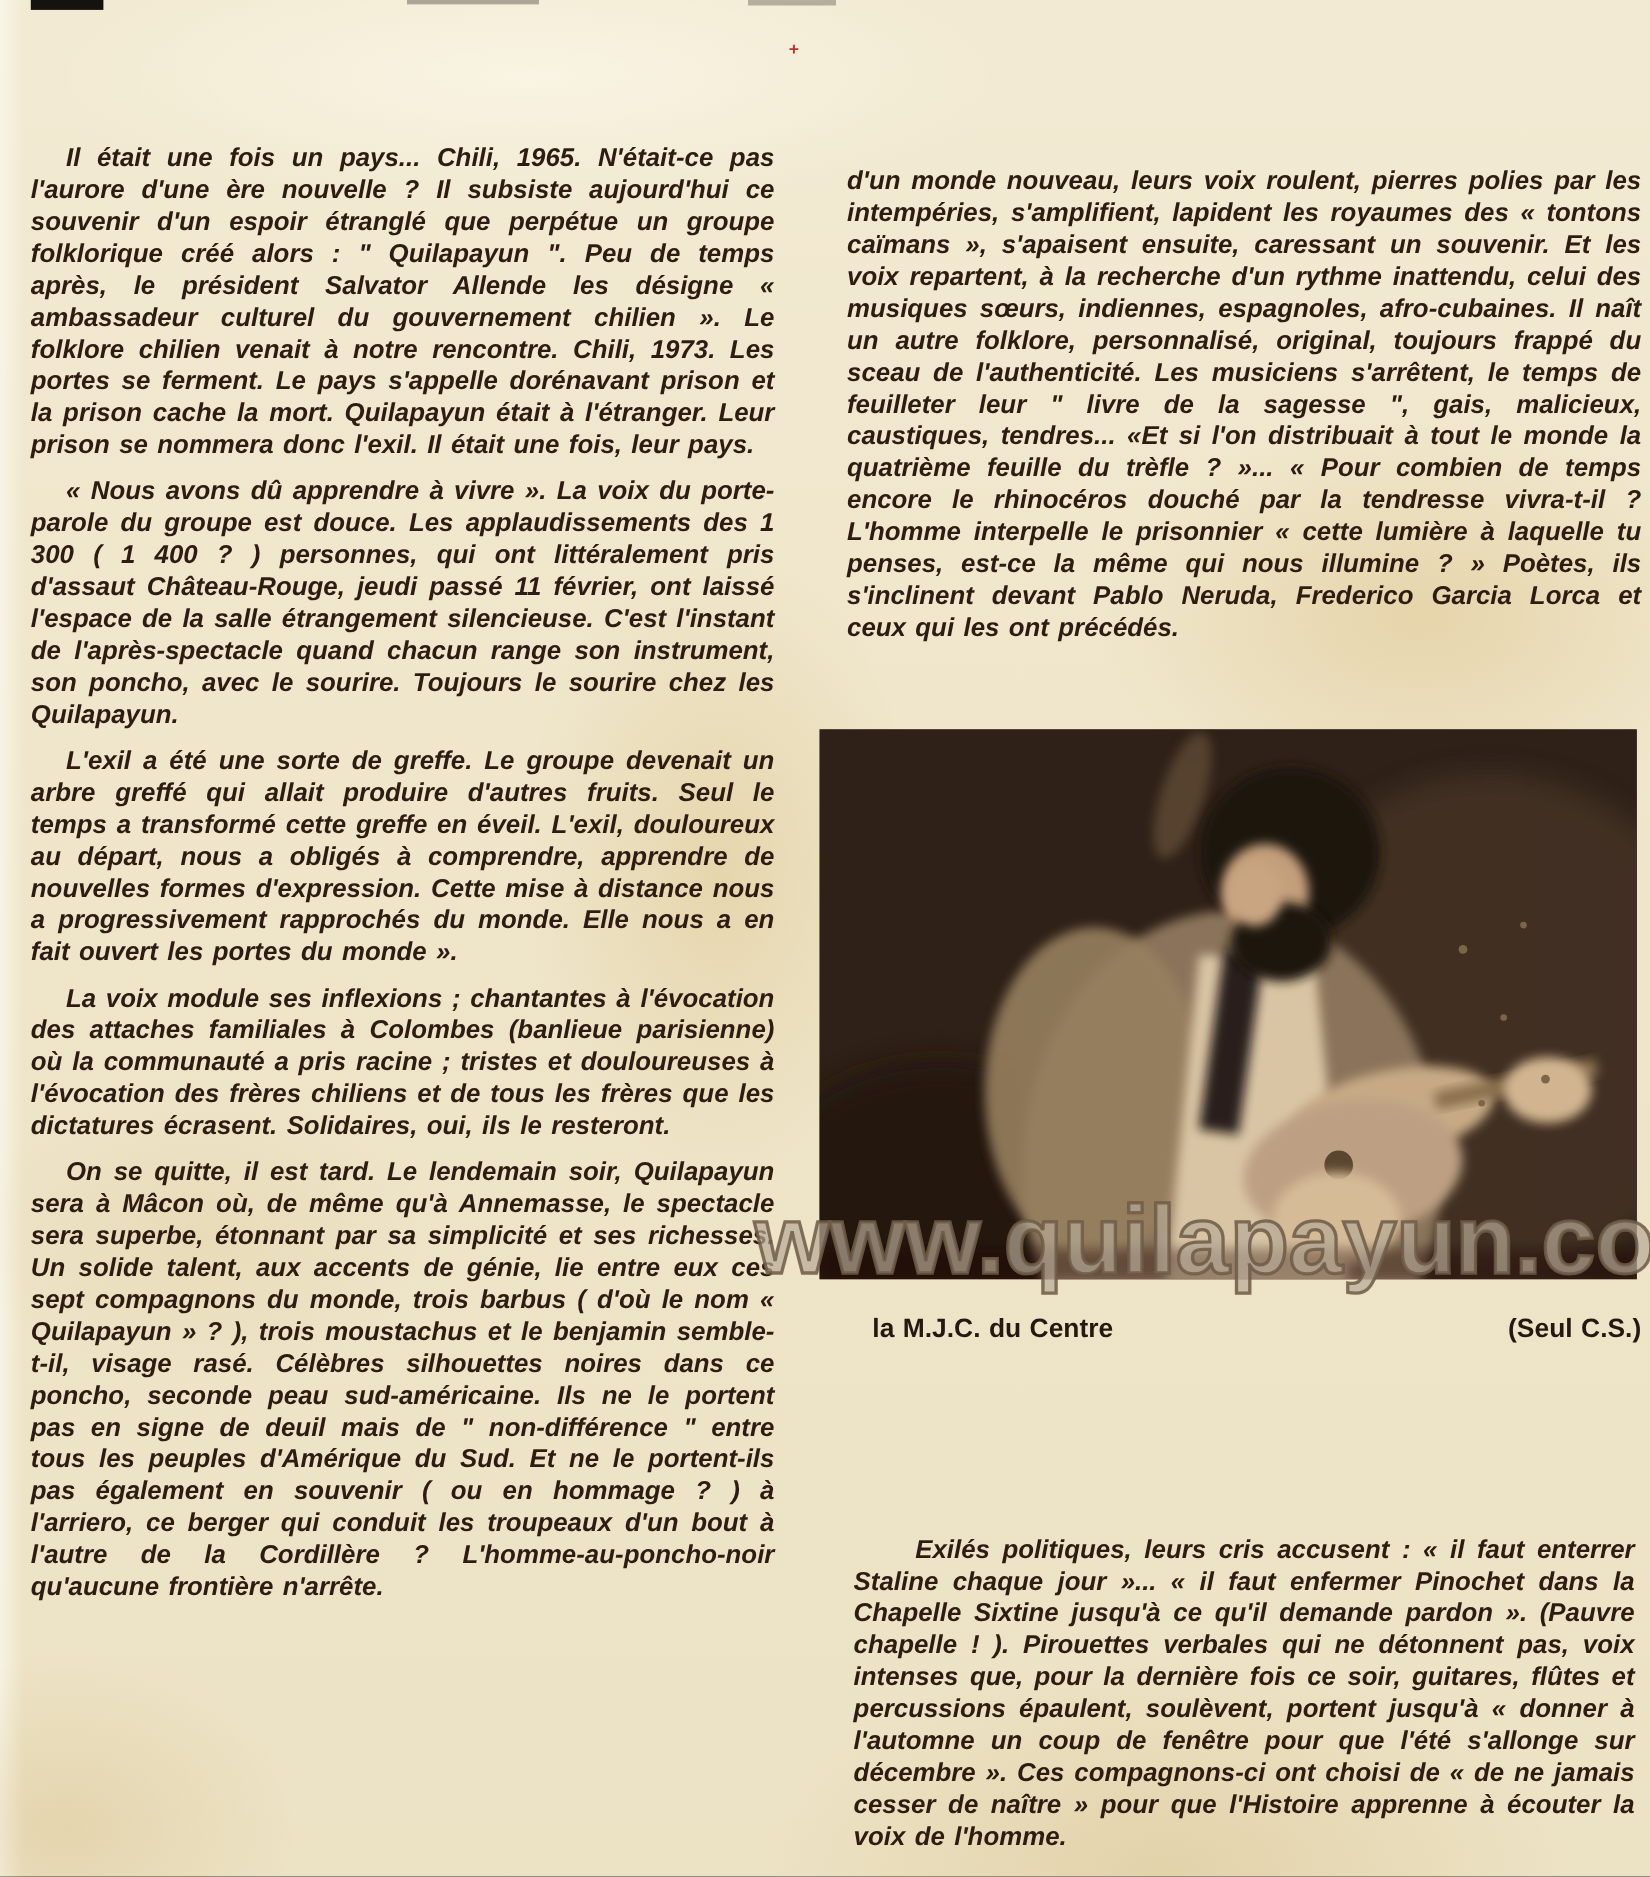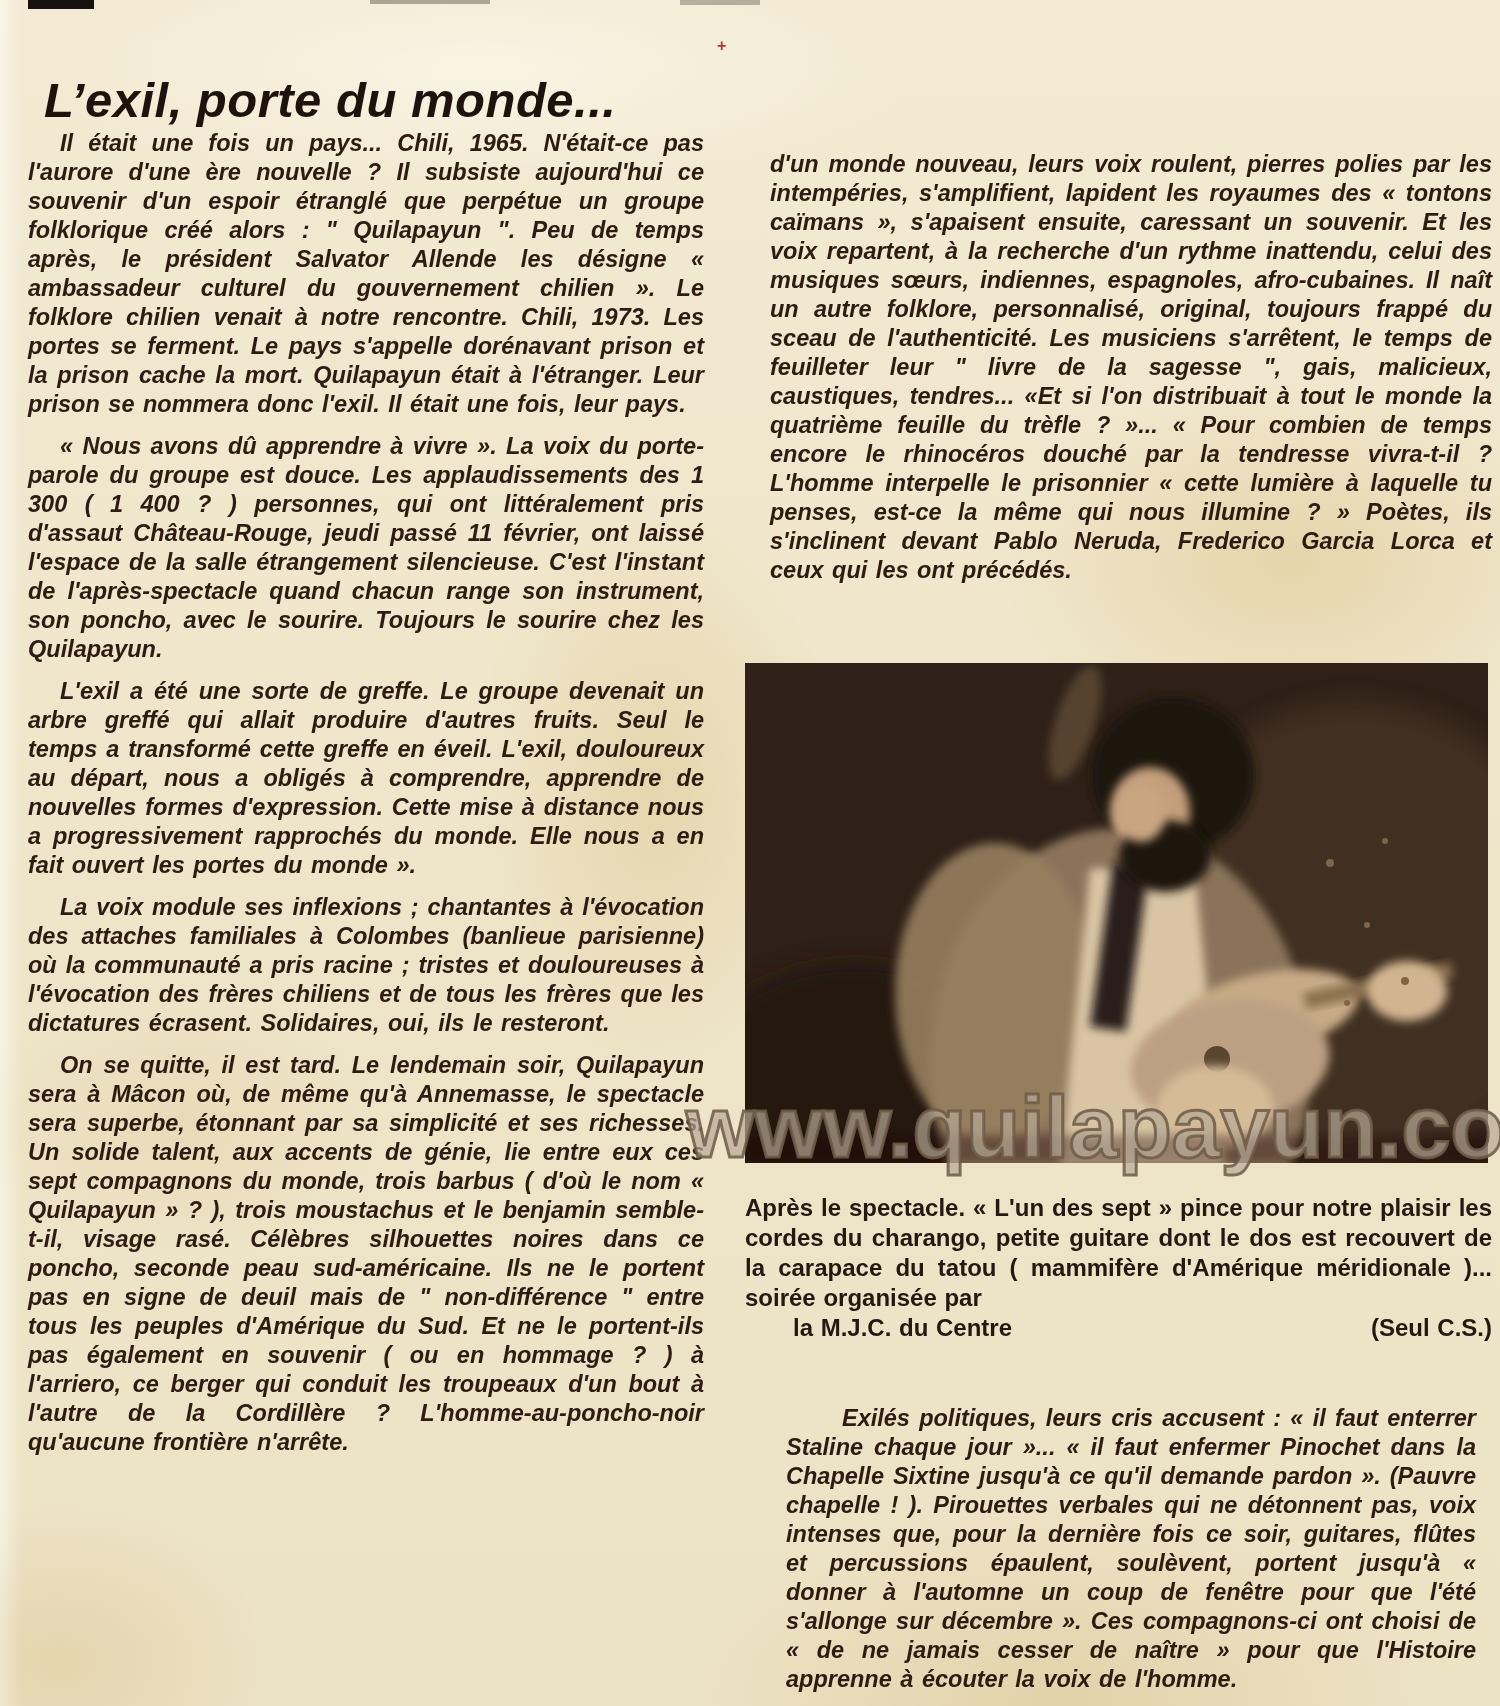--- a/index.html
+++ b/index.html
@@ -59,37 +59,36 @@
     text-shadow:0 0 2px rgba(60,45,35,0.4);
   }
   #caption{
     position:absolute;left:745px;top:1193px;width:747px;
     font-size:24px;line-height:30px;font-weight:700;
     color:#241811;text-align:justify;word-spacing:1px;
   }
   #caption .cap-body{margin:0;}
   #caption .cap-footer{display:flex;justify-content:space-between;margin-left:48px;}
   #col-right-bottom{position:absolute;left:770px;top:1388px;width:722px;}
-  #col-right-bottom p{margin:16px;text-indent:56px;}
+  #col-right-bottom p{margin:6px;text-indent:56px;}
   #red-mark{
     position:absolute;left:717px;top:40px;width:12px;height:12px;
     color:#b5372a;font-size:16px;font-weight:700;line-height:12px;
   }
 </style>
 </head>
 <body>
 
 <div id="page">
 
   <div class="artifact" style="left:28px;top:0;width:66px;height:9px;background:#151210;"></div>
   <div class="artifact" style="left:370px;top:0;width:120px;height:4px;background:rgba(40,30,25,0.35);"></div>
   <div class="artifact" style="left:680px;top:0;width:80px;height:5px;background:rgba(40,30,25,0.30);"></div>
 
   <div id="red-mark">+</div>
-  <div id="subhead">L’exil, porte du monde...</div>
 
   <div id="col-left" class="bodytext">
     <p>Il était une fois un pays... Chili, 1965. N'était-ce pas l'aurore d'une ère nouvelle ? Il subsiste aujourd'hui ce souvenir d'un espoir étranglé que perpétue un groupe folklorique créé alors : " Quilapayun ". Peu de temps après, le président Salvator Allende les désigne « ambassadeur culturel du gouvernement chilien ». Le folklore chilien venait à notre rencontre. Chili, 1973. Les portes se ferment. Le pays s'appelle dorénavant prison et la prison cache la mort. Quilapayun était à l'étranger. Leur prison se nommera donc l'exil. Il était une fois, leur pays.</p>
     <p>« Nous avons dû apprendre à vivre ». La voix du porte-parole du groupe est douce. Les applaudissements des 1 300 ( 1 400 ? ) personnes, qui ont littéralement pris d'assaut Château-Rouge, jeudi passé 11 février, ont laissé l'espace de la salle étrangement silencieuse. C'est l'instant de l'après-spectacle quand chacun range son instrument, son poncho, avec le sourire. Toujours le sourire chez les Quilapayun.</p>
     <p>L'exil a été une sorte de greffe. Le groupe devenait un arbre greffé qui allait produire d'autres fruits. Seul le temps a transformé cette greffe en éveil. L'exil, douloureux au départ, nous a obligés à comprendre, apprendre de nouvelles formes d'expression. Cette mise à distance nous a progressivement rapprochés du monde. Elle nous a en fait ouvert les portes du monde ».</p>
     <p>La voix module ses inflexions ; chantantes à l'évocation des attaches familiales à Colombes (banlieue parisienne) où la communauté a pris racine ; tristes et douloureuses à l'évocation des frères chiliens et de tous les frères que les dictatures écrasent. Solidaires, oui, ils le resteront.</p>
     <p>On se quitte, il est tard. Le lendemain soir, Quilapayun sera à Mâcon où, de même qu'à Annemasse, le spectacle sera superbe, étonnant par sa simplicité et ses richesses. Un solide talent, aux accents de génie, lie entre eux ces sept compagnons du monde, trois barbus ( d'où le nom « Quilapayun » ? ), trois moustachus et le benjamin semble-t-il, visage rasé. Célèbres silhouettes noires dans ce poncho, seconde peau sud-américaine. Ils ne le portent pas en signe de deuil mais de " non-différence " entre tous les peuples d'Amérique du Sud. Et ne le portent-ils pas également en souvenir ( ou en hommage ? ) à l'arriero, ce berger qui conduit les troupeaux d'un bout à l'autre de la Cordillère ?  L'homme-au-poncho-noir qu'aucune frontière n'arrête.</p>
   </div>
 
   <div id="col-right-top" class="bodytext">
@@ -137,21 +136,20 @@
       <circle cx="660" cy="318" r="4" fill="#7d6648"></circle>
       <circle cx="602" cy="340" r="3" fill="#7d6648"></circle>
       <circle cx="640" cy="178" r="3" fill="#7d6648"></circle>
       <rect y="472" width="743" height="28" fill="rgba(18,11,7,0.35)" filter="url(#blr2)"></rect>
     </svg>
   </div>
 
   <div id="watermark">www.quilapayun.com</div>
 
   <div id="caption">
-    <p class="cap-body">Après le spectacle. « L'un des sept » pince pour notre plaisir les cordes du charango, petite guitare dont le dos est recouvert de la carapace du tatou ( mammifère d'Amérique méridionale )... soirée organisée par</p>
     <div class="cap-footer">
       <span>la M.J.C. du Centre</span>
       <span>(Seul C.S.)</span>
     </div>
   </div>
 
   <div id="col-right-bottom" class="bodytext">
     <p>Exilés politiques, leurs cris accusent : « il faut enterrer Staline chaque jour »... « il faut enfermer Pinochet dans la Chapelle Sixtine jusqu'à ce qu'il demande pardon ». (Pauvre chapelle ! ). Pirouettes verbales qui ne détonnent pas, voix intenses que, pour la dernière fois ce soir, guitares, flûtes et percussions épaulent, soulèvent, portent jusqu'à « donner à l'automne un coup de fenêtre pour que l'été s'allonge sur décembre ». Ces compagnons-ci ont choisi de « de ne jamais cesser de naître » pour que l'Histoire apprenne à écouter la voix de l'homme.</p>
   </div>
 

